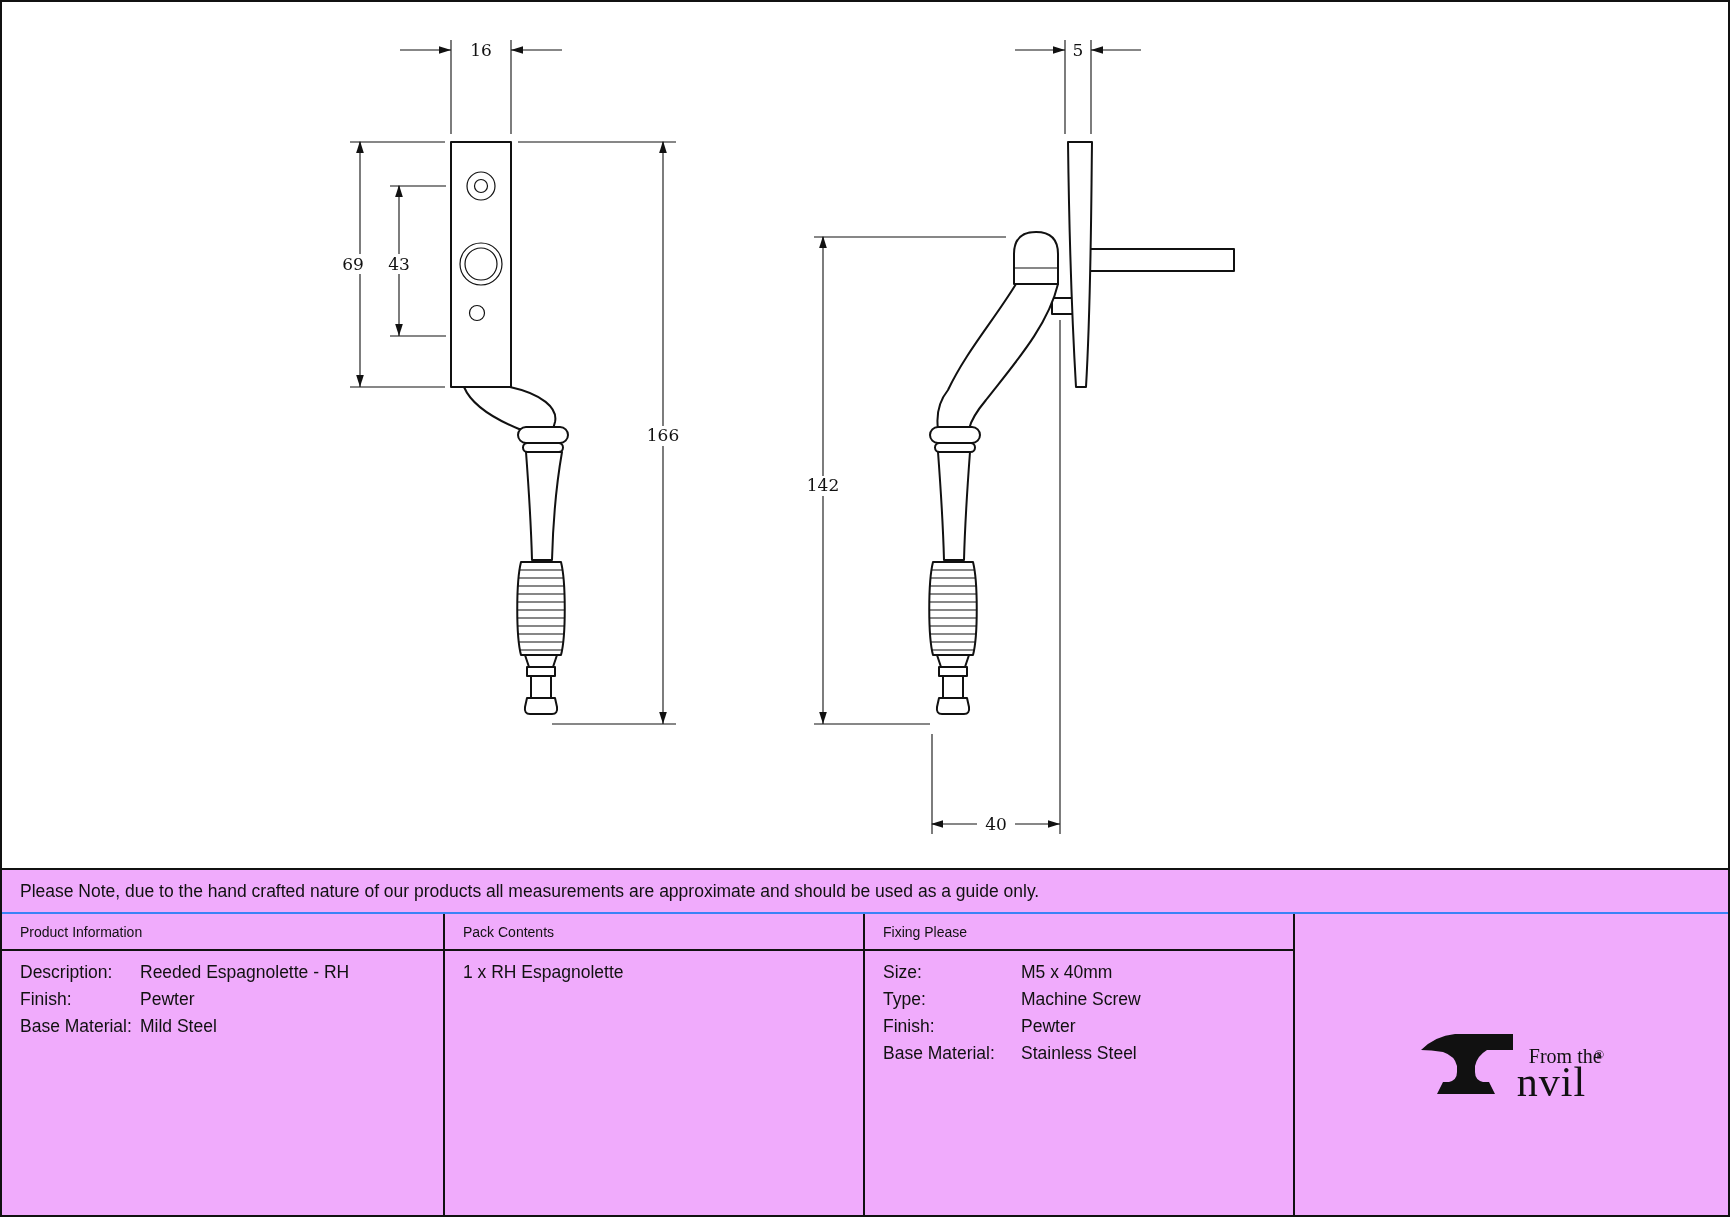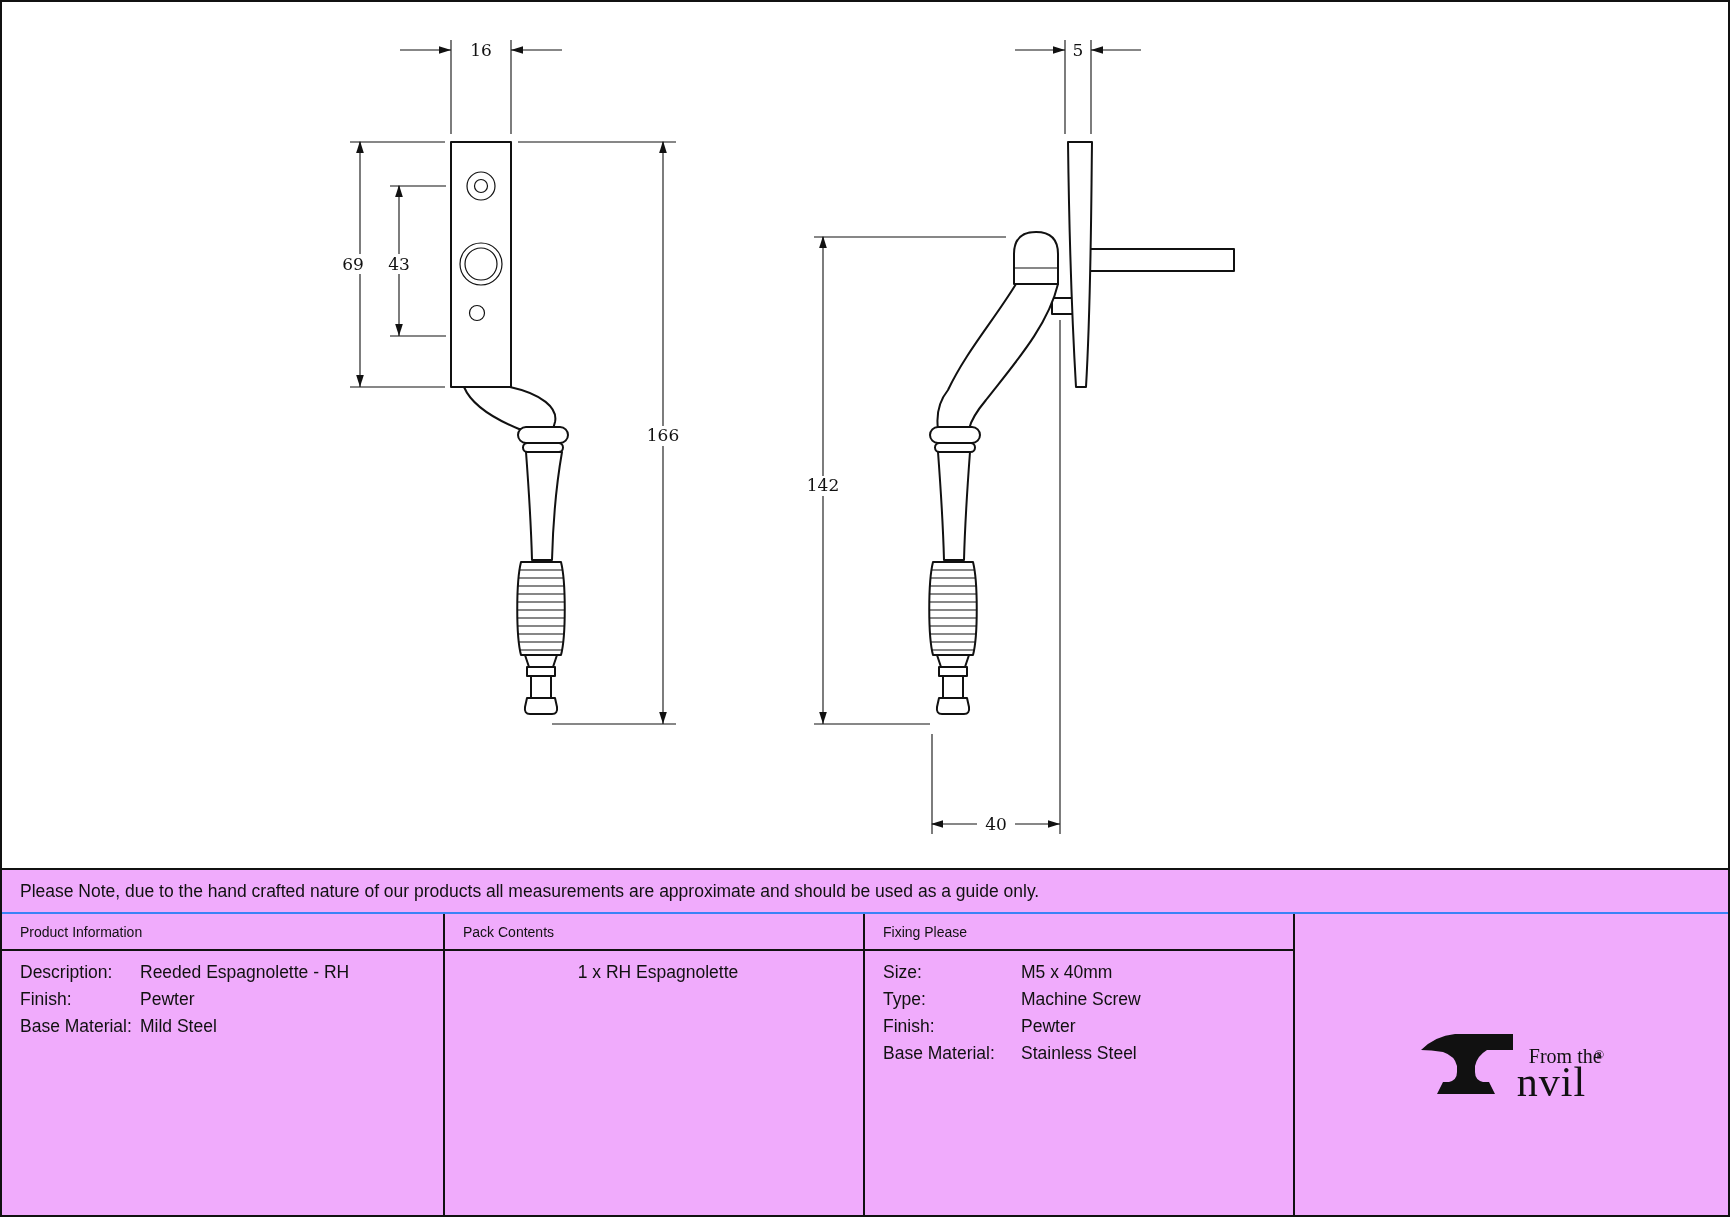--- a/index.html
+++ b/index.html
@@ -37,21 +37,21 @@
   }
   .cell{
     border-right:2px solid #111;
     padding:8px 10px 0 18px;
     font-size:17.5px;
   }
   .kv{display:flex;line-height:27px;}
   .kv .k{flex:none;}
   .col-product .k{width:120px;}
   .col-screws .k{width:138px;}
-  .line{line-height:27px;text-align:center;}
+  .line{line-height:27px;}
   .logo-cell{
     grid-column:4;grid-row:1 / 3;
     display:flex;align-items:center;justify-content:center;
   }
   .logo{display:flex;align-items:flex-end;}
   .anvil-glyph{display:block;margin-right:-2px;}
   .logo-text{position:relative;padding:22px 20px 2px 2px;}
   .from-the{
     position:absolute;top:2px;left:14px;
     font-family:"Liberation Serif",serif;

